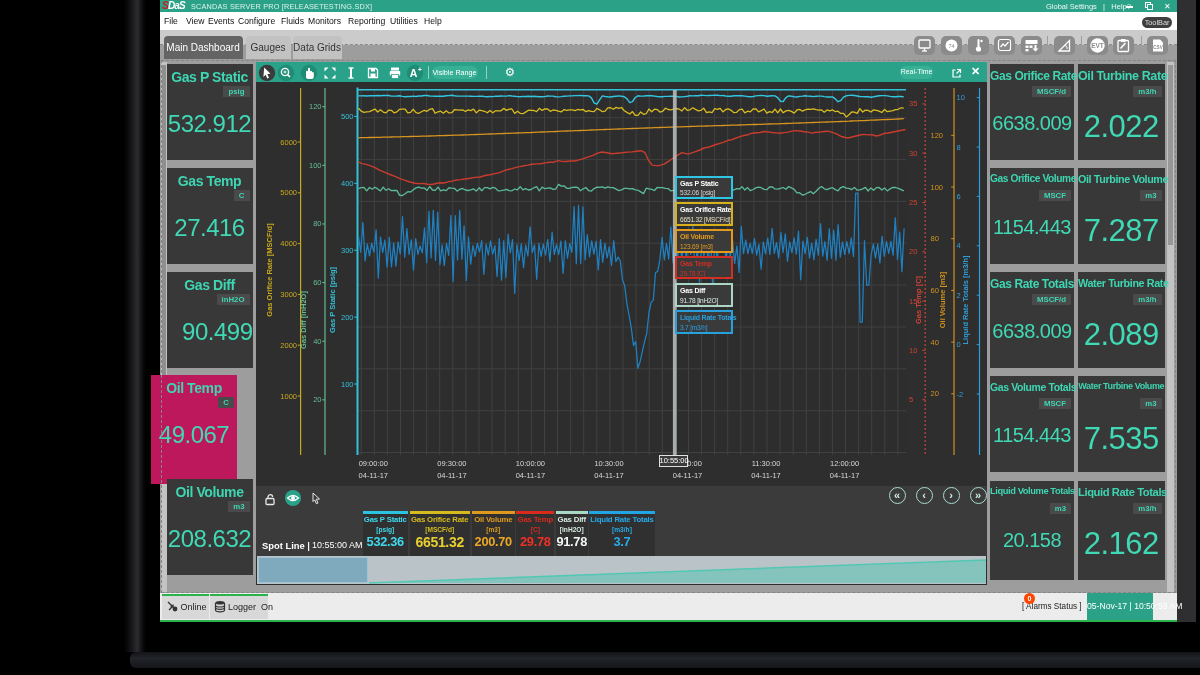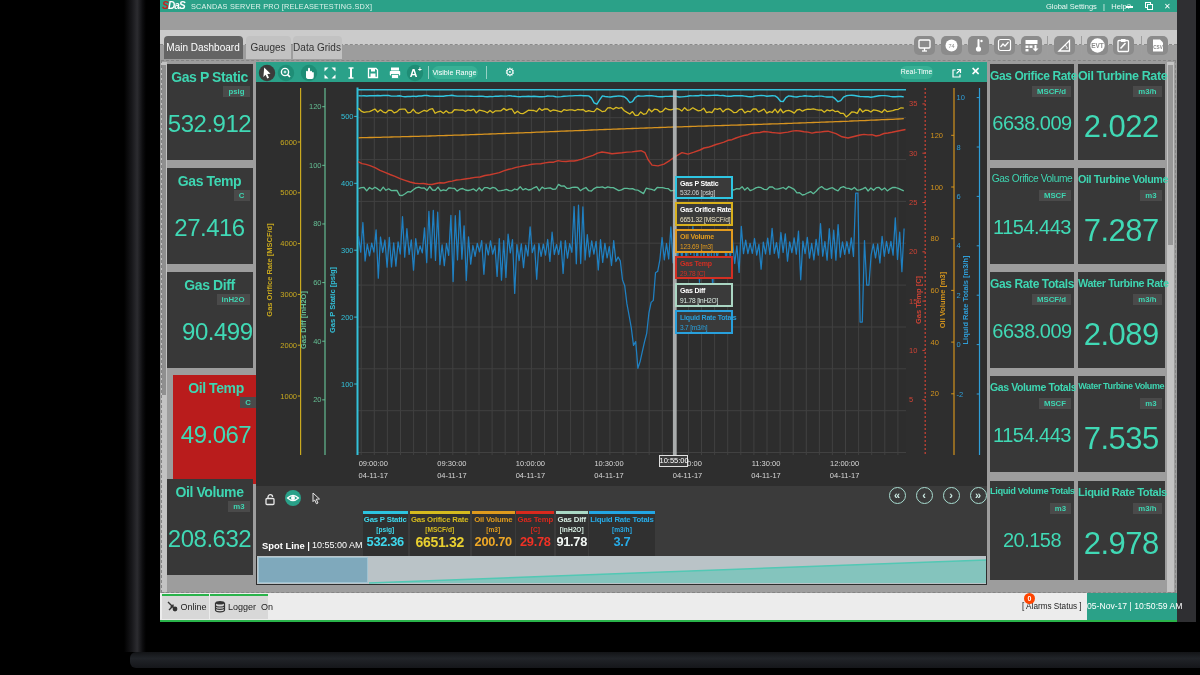--- a/index.html
+++ b/index.html
@@ -15,20 +15,34 @@
   <div class="abs" style="left:0;top:0;width:1017px;height:12px;background:#2ba188;">
     <div class="abs" style="left:2px;top:0px;font-style:italic;font-weight:bold;font-size:10px;letter-spacing:-0.8px;"><span style="color:#c81e1e;">S</span><span style="color:#fff;">DaS</span></div>
     <div class="abs" style="left:31px;top:2px;font-size:7.3px;color:#dff3ec;letter-spacing:0.2px;">SCANDAS SERVER PRO [RELEASETESTING.SDX]</div>
     <div class="abs" style="left:886px;top:1.5px;font-size:7.5px;color:#eef8f4;">Global Settings&nbsp;&nbsp;&nbsp;|&nbsp;&nbsp;&nbsp;Help?</div>
     <div class="abs" style="left:966px;top:6px;width:7px;height:1.8px;background:#fff;"></div>
     <div class="abs" style="left:985px;top:2px;width:6px;height:6px;border:1px solid #fff;"></div>
       <div class="abs" style="left:987px;top:3.5px;width:6px;height:6px;border:1px solid #fff;background:#2ba188;"></div>
     <div class="abs" style="left:1004px;top:1.5px;font-size:8px;color:#fff;">✕</div>
   </div>
 
+  <div class="abs" style="left:0;top:12px;width:1017px;height:18px;background:#fff;">
+    <div class="abs" style="left:0;top:0;width:1017px;height:18px;font-size:8.6px;color:#111;">
+        <span class="abs" style="left:4px;top:4px;">File</span>
+        <span class="abs" style="left:26px;top:4px;">View</span>
+        <span class="abs" style="left:48px;top:4px;">Events</span>
+        <span class="abs" style="left:78px;top:4px;">Configure</span>
+        <span class="abs" style="left:121px;top:4px;">Fluids</span>
+        <span class="abs" style="left:148px;top:4px;">Monitors</span>
+        <span class="abs" style="left:188px;top:4px;">Reporting</span>
+        <span class="abs" style="left:230px;top:4px;">Utilities</span>
+        <span class="abs" style="left:264px;top:4px;">Help</span>
+      </div>
+    <div class="abs" style="left:982px;top:5px;width:30px;height:11px;background:#3f3f3f;border-radius:5.5px;font-size:7.3px;color:#ddd;text-align:center;line-height:11px;">ToolBar</div>
+  </div>
 
   <div class="abs" style="left:0;top:30px;width:1017px;height:15px;background:#cbcbcb;border-bottom:1px dashed #8a8a8a;">
     <div class="abs" style="left:3.5px;top:5.5px;width:79px;height:23.5px;background:#646464;border-radius:4px 4px 0 0;color:#fff;font-size:10px;text-align:center;line-height:23px;">Main Dashboard</div>
     <div class="abs" style="left:85.5px;top:5.5px;width:45px;height:23.5px;background:#c2c2c2;border-radius:4px 4px 0 0;color:#333;font-size:10px;text-align:center;line-height:23px;">Gauges</div>
     <div class="abs" style="left:132.5px;top:5.5px;width:49px;height:23.5px;background:#c2c2c2;border-radius:4px 4px 0 0;color:#333;font-size:10px;text-align:center;line-height:23px;">Data Grids</div>
     <div class="abs" style="left:-160px;top:-30px;width:0;height:0;">
         <div style="position:absolute;left:914px;top:36px;width:21px;height:19px;background:#8b8b8b;border-radius:5px;"><svg width="21" height="19" viewBox="0 0 21 19">
             <rect x="5" y="4" width="11" height="8" rx="1" fill="none" stroke="#fff" stroke-width="1.3"></rect>
             <line x1="8" y1="15" x2="13" y2="15" stroke="#fff" stroke-width="1.3"></line>
             <line x1="10.5" y1="12" x2="10.5" y2="15" stroke="#fff" stroke-width="1.3"></line>
@@ -96,37 +110,37 @@
       <div style="position:absolute;left:166.5px;top:168px;width:86px;height:96px;background:#383838;">
         <div style="font-size:14px;font-weight:bold;color:#3ed6b2;text-align:center;margin-top:5px;white-space:nowrap;letter-spacing:-0.4px;">Gas Temp</div>
         <div style="position:absolute;right:3px;top:22px;height:11px;background:#4a4a4a;padding:0 5px;font-size:7.8px;font-weight:bold;color:#3ed6b2;text-align:center;line-height:11px;">C</div>
         <div style="position:absolute;left:0;right:0;top:46px;font-size:24px;color:#40d9b5;text-align:center;white-space:nowrap;letter-spacing:-0.5px;">27.416</div>
       </div>
       <div style="position:absolute;left:166.5px;top:271.5px;width:86px;height:96px;background:#383838;">
         <div style="font-size:14px;font-weight:bold;color:#3ed6b2;text-align:center;margin-top:5px;white-space:nowrap;letter-spacing:-0.4px;">Gas Diff</div>
         <div style="position:absolute;right:3px;top:22px;height:11px;background:#4a4a4a;padding:0 5px;font-size:7.8px;font-weight:bold;color:#3ed6b2;text-align:center;line-height:11px;">inH2O</div>
         <div style="position:absolute;left:0;right:0;top:46px;font-size:24px;color:#40d9b5;text-align:right;white-space:nowrap;letter-spacing:-0.5px;">90.499</div>
       </div>
-      <div style="position:absolute;left:173px;top:375px;width:86px;height:109px;background:#b91c1c;">
+      <div style="position:absolute;left:151px;top:375px;width:86px;height:109px;background:#be185d;">
         <div style="font-size:14px;font-weight:bold;color:#3ed6b2;text-align:center;margin-top:5px;white-space:nowrap;letter-spacing:-0.4px;">Oil Temp</div>
         <div style="position:absolute;right:3px;top:22px;height:11px;background:#4a4a4a;padding:0 5px;font-size:7.8px;font-weight:bold;color:#3ed6b2;text-align:center;line-height:11px;">C</div>
         <div style="position:absolute;left:0;right:0;top:46px;font-size:24px;color:#40d9b5;text-align:center;white-space:nowrap;letter-spacing:-0.5px;">49.067</div>
       </div>
       <div style="position:absolute;left:166.5px;top:478.5px;width:86px;height:96px;background:#383838;">
         <div style="font-size:14px;font-weight:bold;color:#3ed6b2;text-align:center;margin-top:5px;white-space:nowrap;letter-spacing:-0.4px;">Oil Volume</div>
         <div style="position:absolute;right:3px;top:22px;height:11px;background:#4a4a4a;padding:0 5px;font-size:7.8px;font-weight:bold;color:#3ed6b2;text-align:center;line-height:11px;">m3</div>
         <div style="position:absolute;left:0;right:0;top:46px;font-size:24px;color:#40d9b5;text-align:center;white-space:nowrap;letter-spacing:-0.5px;">208.632</div>
       </div>
       <div style="position:absolute;left:990px;top:64px;width:84px;height:96px;background:#383838;">
         <div style="font-size:12px;font-weight:bold;color:#3ed6b2;text-align:center;margin-top:5px;white-space:nowrap;letter-spacing:-0.4px;">Gas Orifice Rate</div>
         <div style="position:absolute;right:3px;top:22px;height:11px;background:#4a4a4a;padding:0 5px;font-size:7.8px;font-weight:bold;color:#3ed6b2;text-align:center;line-height:11px;">MSCF/d</div>
         <div style="position:absolute;left:0;right:0;top:48px;font-size:20px;color:#40d9b5;text-align:center;white-space:nowrap;letter-spacing:-0.5px;">6638.009</div>
       </div>
       <div style="position:absolute;left:990px;top:168px;width:84px;height:96px;background:#383838;">
-        <div style="font-size:10.2px;font-weight:normal;color:#3ed6b2;text-align:center;margin-top:5px;white-space:nowrap;letter-spacing:-0.4px;">Gas Orifice Volume</div>
+        <div style="font-size:10.2px;font-weight:bold;color:#3ed6b2;text-align:center;margin-top:5px;white-space:nowrap;letter-spacing:-0.4px;">Gas Orifice Volume</div>
         <div style="position:absolute;right:3px;top:22px;height:11px;background:#4a4a4a;padding:0 5px;font-size:7.8px;font-weight:bold;color:#3ed6b2;text-align:center;line-height:11px;">MSCF</div>
         <div style="position:absolute;left:0;right:0;top:48px;font-size:20px;color:#40d9b5;text-align:center;white-space:nowrap;letter-spacing:-0.5px;">1154.443</div>
       </div>
       <div style="position:absolute;left:990px;top:272px;width:84px;height:96px;background:#383838;">
         <div style="font-size:12px;font-weight:bold;color:#3ed6b2;text-align:center;margin-top:5px;white-space:nowrap;letter-spacing:-0.4px;">Gas Rate Totals</div>
         <div style="position:absolute;right:3px;top:22px;height:11px;background:#4a4a4a;padding:0 5px;font-size:7.8px;font-weight:bold;color:#3ed6b2;text-align:center;line-height:11px;">MSCF/d</div>
         <div style="position:absolute;left:0;right:0;top:48px;font-size:20px;color:#40d9b5;text-align:center;white-space:nowrap;letter-spacing:-0.5px;">6638.009</div>
       </div>
       <div style="position:absolute;left:990px;top:376px;width:84px;height:96px;background:#383838;">
         <div style="font-size:10.5px;font-weight:bold;color:#3ed6b2;text-align:center;margin-top:5px;white-space:nowrap;letter-spacing:-0.4px;">Gas Volume Totals</div>
@@ -154,21 +168,21 @@
         <div style="position:absolute;left:0;right:0;top:45px;font-size:31px;color:#40d9b5;text-align:center;white-space:nowrap;letter-spacing:-0.5px;">2.089</div>
       </div>
       <div style="position:absolute;left:1078px;top:376px;width:86.5px;height:96px;background:#383838;">
         <div style="font-size:9.0px;font-weight:bold;color:#3ed6b2;text-align:center;margin-top:5px;white-space:nowrap;letter-spacing:-0.4px;">Water Turbine Volume</div>
         <div style="position:absolute;right:3px;top:22px;height:11px;background:#4a4a4a;padding:0 5px;font-size:7.8px;font-weight:bold;color:#3ed6b2;text-align:center;line-height:11px;">m3</div>
         <div style="position:absolute;left:0;right:0;top:45px;font-size:31px;color:#40d9b5;text-align:center;white-space:nowrap;letter-spacing:-0.5px;">7.535</div>
       </div>
       <div style="position:absolute;left:1078px;top:480.5px;width:86.5px;height:99px;background:#383838;">
         <div style="font-size:11.2px;font-weight:bold;color:#3ed6b2;text-align:center;margin-top:5px;white-space:nowrap;letter-spacing:-0.4px;">Liquid Rate Totals</div>
         <div style="position:absolute;right:3px;top:22px;height:11px;background:#4a4a4a;padding:0 5px;font-size:7.8px;font-weight:bold;color:#3ed6b2;text-align:center;line-height:11px;">m3/h</div>
-        <div style="position:absolute;left:0;right:0;top:45px;font-size:31px;color:#40d9b5;text-align:center;white-space:nowrap;letter-spacing:-0.5px;">2.978</div>
+        <div style="position:absolute;left:0;right:0;top:45px;font-size:31px;color:#40d9b5;text-align:center;white-space:nowrap;letter-spacing:-0.5px;">2.162</div>
       </div>
     </div>
 
   <div class="abs" style="left:96px;top:62px;width:731px;height:522.5px;background:#2e2e2e;">
     <div class="abs" style="left:0;top:0;width:731px;height:20px;background:#2aa189;">
         <div style="position:absolute;left:1.6000000000000227px;top:1.5px;width:18px;height:18px;"><svg width="18" height="18" viewBox="0 0 18 18">
             <circle cx="9" cy="9" r="8.2" fill="#3b3b3b"></circle>
             <path d="M6.2 3.5 L12.5 9.8 L9.3 10 L11 13.8 L9.3 14.6 L7.6 10.8 L5.4 13 Z" fill="#fff"></path>
           </svg></div>
         <div style="position:absolute;left:21px;top:1.5px;width:18px;height:18px;"><svg width="18" height="18" viewBox="0 0 18 18">
@@ -489,16 +503,16 @@
     <div class="abs" style="left:50px;top:1px;width:58px;height:25px;background:#d8d8d8;border-top:2.5px solid #29b34a;">
       <svg class="abs" style="left:4px;top:4px;" width="12" height="13" viewBox="0 0 12 13">
           <ellipse cx="6" cy="2.8" rx="4.5" ry="1.8" fill="#333"></ellipse>
           <path d="M1.5 2.8 V10 q0 1.8 4.5 1.8 T10.5 10 V2.8" fill="none" stroke="#333" stroke-width="1.2"></path>
           <path d="M1.5 5.2 q0 1.8 4.5 1.8 T10.5 5.2 M1.5 7.6 q0 1.8 4.5 1.8 T10.5 7.6" fill="none" stroke="#333" stroke-width="1.2"></path>
         </svg>
       <div class="abs" style="left:18px;top:6px;font-size:9px;color:#222;">Logger&nbsp;&nbsp;On</div>
     </div>
     <div class="abs" style="left:862px;top:9px;font-size:8.2px;color:#222;white-space:nowrap;">[ Alarms Status ]</div>
     <div class="abs" style="left:864px;top:0px;width:11px;height:11px;background:#fe4400;border-radius:50%;color:#fff;font-size:7px;font-weight:bold;text-align:center;line-height:11px;">0</div>
-    <div class="abs" style="left:927px;top:0;width:90px;height:26.5px;background:#2ba188;color:#fff;font-size:8.6px;text-align:center;line-height:26.5px;white-space:nowrap;">05-Nov-17 | 10:50:59 AM</div>
+    <div class="abs" style="left:927px;top:0;width:66px;height:26.5px;background:#2ba188;color:#fff;font-size:8.6px;text-align:center;line-height:26.5px;white-space:nowrap;">05-Nov-17 | 10:50:59 AM</div>
     <div class="abs" style="left:0;top:26.5px;width:1017px;height:2.5px;background:#29b34a;"></div>
   </div>
 </div>
 
 </body></html>

